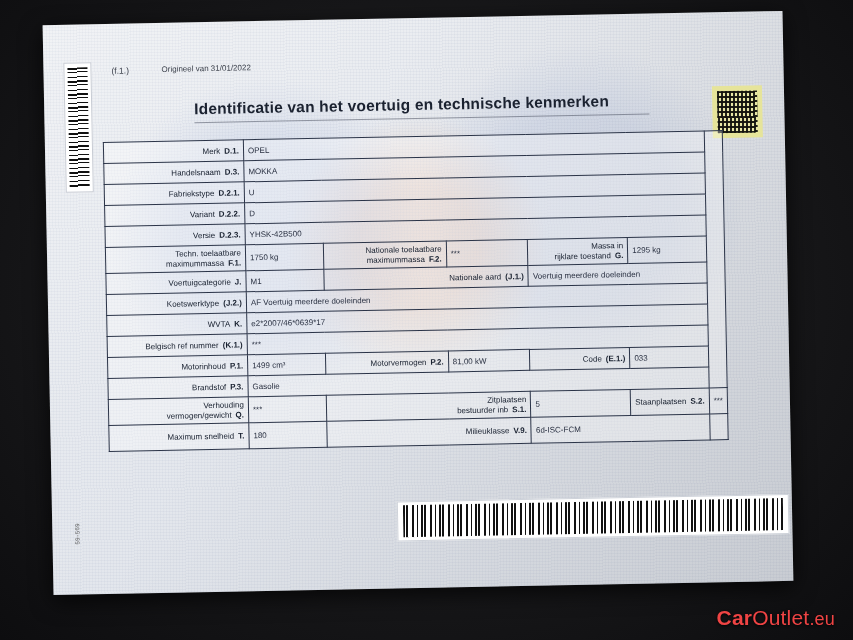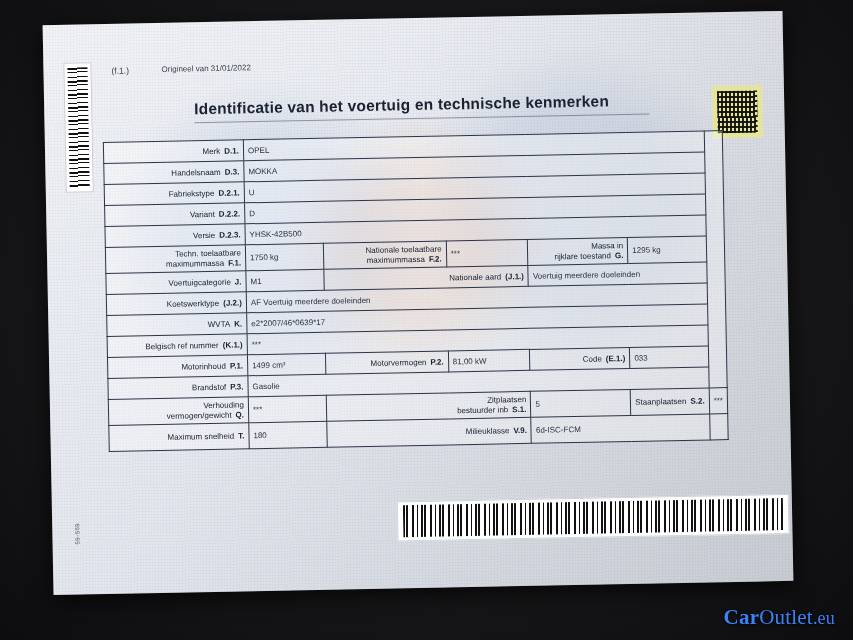--- a/index.html
+++ b/index.html
@@ -83,22 +83,22 @@
     position:absolute;left:345px;top:483px;width:390px;height:38px;background:#fff;
     border:1px solid #cfd3da;
   }
   .hbar .lines{
     position:absolute;inset:3px 5px;
     background:repeating-linear-gradient(90deg,#111 0 2px,#fff 2px 3px,#111 3px 5px,#fff 5px 9px,#111 9px 11px,#fff 11px 14px,#111 14px 15px,#fff 15px 18px);
   }
 
   
   .wm{
-    position:absolute;right:18px;bottom:10px;color:#3b82f6;font-size:21px;
-    font-family:Liberation Serif, serif;letter-spacing:.2px;
+    position:absolute;right:18px;bottom:10px;color:#ef4444;font-size:21px;
+    font-family:Liberation Sans, sans-serif;letter-spacing:.2px;
     text-shadow:0 1px 3px rgba(0,0,0,.9);
   }
   .wm .b{font-weight:bold;}
   .wm .eu{font-size:18px;}
 
   
   .shade-tl{position:absolute;left:0;top:0;width:100%;height:100%;
     background:linear-gradient(120deg,rgba(255,255,255,.18) 0%,rgba(0,0,0,0) 35%,rgba(0,0,0,.10) 100%);pointer-events:none;}
 </style>
 </head>

